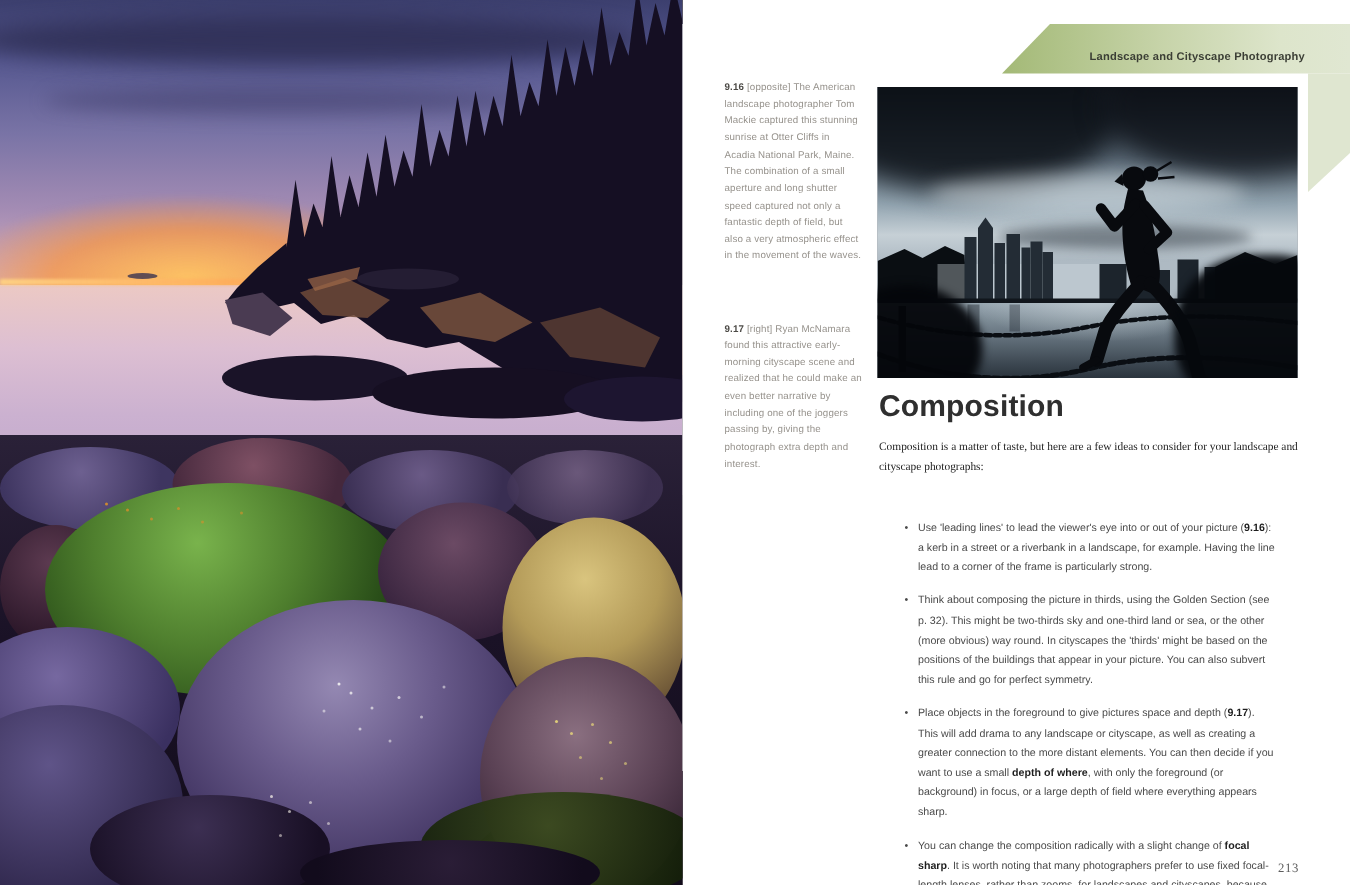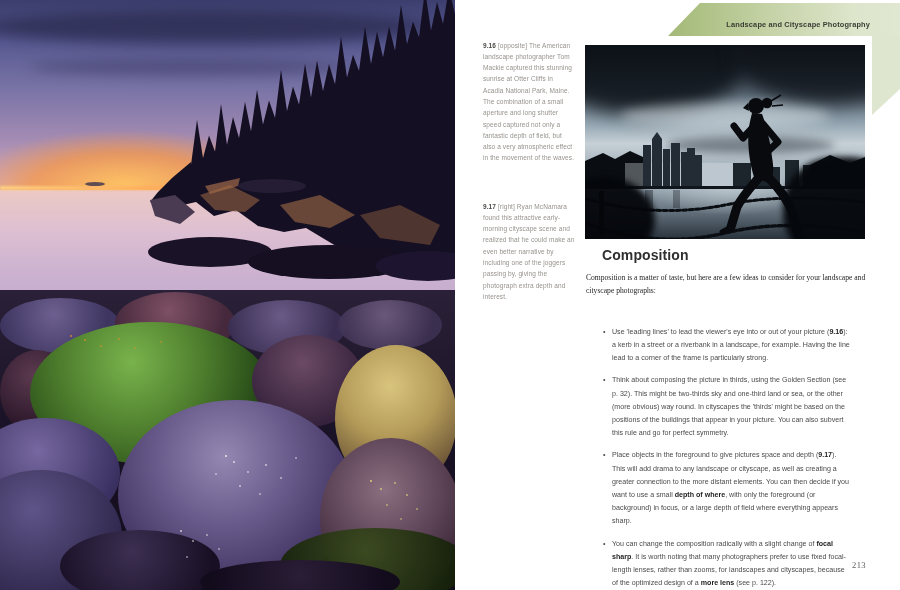--- a/index.html
+++ b/index.html
@@ -25,21 +25,21 @@
   .lp-cloud3{position:absolute;left:230px;top:138px;width:190px;height:12px;border-radius:50%;
     background:rgba(80,68,110,.55);filter:blur(4px);}
   .lp-water{position:absolute;left:0;top:190px;width:455px;height:140px;
     background:linear-gradient(180deg,#ecc9c4 0%,#ddbfd2 30%,#cbb1d0 62%,#bfa6cb 100%);}
   .lp-base{position:absolute;left:0;top:290px;width:455px;height:300px;
     background:linear-gradient(180deg,#2a2138 0%,#1a1226 45%,#120c1a 100%);}
   .rock{position:absolute;border-radius:50%;}
   .speckle{position:absolute;width:2px;height:2px;border-radius:50%;}
 
   
-  .right-page{position:absolute;left:455px;top:3px;width:445px;height:498px;background:#fff;}
+  .right-page{position:absolute;left:455px;top:16px;width:445px;height:498px;background:#fff;}
   .banner-svg{position:absolute;left:0;top:0;width:445px;height:120px;}
   .banner-label{position:absolute;top:17px;right:30px;font-size:7.4px;font-weight:bold;
     letter-spacing:.15px;color:#3b3e35;}
   .caption{position:absolute;left:28px;width:92px;font-size:6.5px;line-height:11.3px;
     color:#96928c;letter-spacing:.1px;}
   .caption b{color:#4c4a46;}
   .cap-916{top:30px;}
   .cap-917{top:191px;}
   .right-photo{position:absolute;left:130px;top:42px;width:280px;height:194px;overflow:hidden;background:#6b7984;}
   .rp-sky{position:absolute;left:0;top:0;width:280px;height:145px;
@@ -56,21 +56,21 @@
     background:linear-gradient(180deg,#9aa9b3 0%,#6b7984 40%,#3e4953 80%,#2b343d 100%);}
   .rp-waterlight{position:absolute;left:70px;top:143px;width:150px;height:26px;
     background:radial-gradient(ellipse at 50% 0%,rgba(215,224,229,.55),rgba(215,224,229,0) 75%);}
   .rp-bush-l{position:absolute;left:-30px;top:132px;width:100px;height:85px;border-radius:50%;
     background:rgba(4,6,10,.96);filter:blur(3px);}
   .rp-bush-r{position:absolute;left:198px;top:112px;width:120px;height:105px;border-radius:45%;
     background:rgba(5,8,12,.97);filter:blur(3px);}
   .rp-svg{position:absolute;left:0;top:0;width:280px;height:194px;}
 
   .main-col{position:absolute;left:131px;top:244px;width:281px;}
-  .main-col h2{margin:0 0 8px 16px;font-size:14px;font-weight:bold;color:#2f2f2f;letter-spacing:.1px;}
+  .main-col h2{margin:0 0 8px 0;font-size:20px;font-weight:bold;color:#2f2f2f;letter-spacing:.1px;}
   .intro{margin:0 0 28px 0;font-family:"Liberation Serif",serif;font-size:7.6px;
     line-height:13.4px;color:#242424;}
   ul.bullets{list-style:none;margin:16px;padding:0;}
   ul.bullets li{position:relative;padding-left:10px;margin:0 0 9px 0;font-size:7.1px;
     line-height:13.2px;color:#4a4a4a;}
   ul.bullets li::before{content:"\2022";position:absolute;left:1px;top:0;color:#4a4a4a;}
   ul.bullets li b{color:#1d1d1d;}
   .page-number{position:absolute;top:557px;right:34px;font-family:"Liberation Serif",serif;
     font-size:8.5px;color:#5d5d5d;letter-spacing:.4px;}
 </style>

